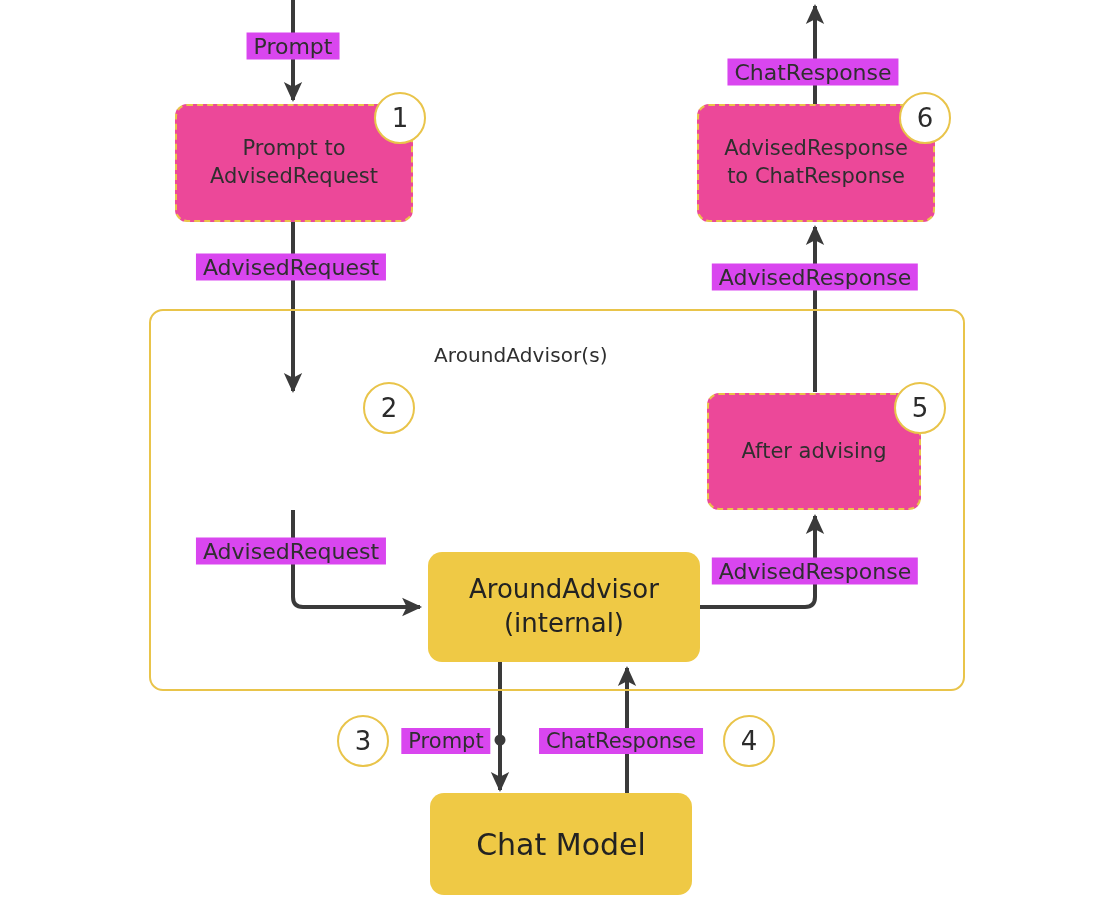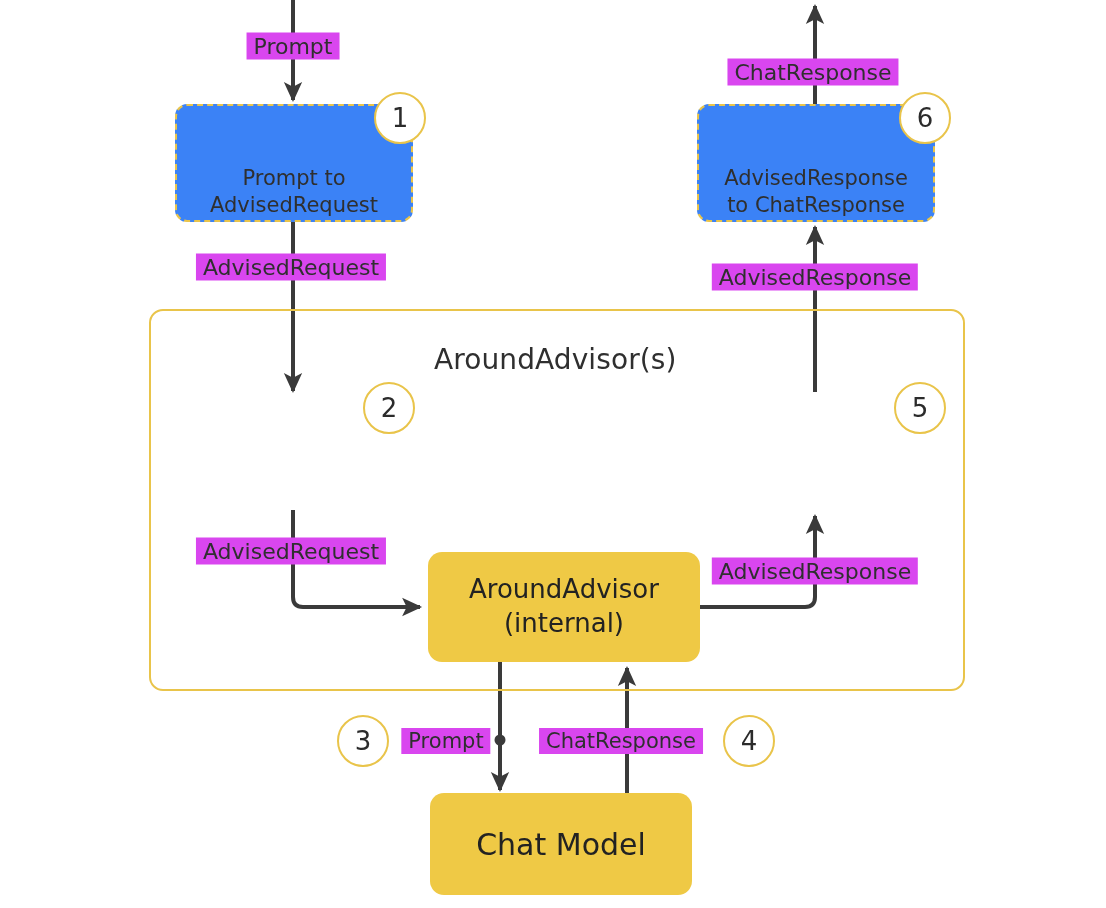--- a/index.html
+++ b/index.html
@@ -30,34 +30,34 @@
 
   
   .group-box {
     position: absolute;
     border: 2px solid #e9c44a;
     border-radius: 14px;
     background: transparent;
   }
   .group-title {
     position: absolute;
-    font-size: 28px;
+    font-size: 20px;
     color: #2f2f2f;
     white-space: nowrap;
     letter-spacing: 0.1px;
   }
 
   
   .dashed-box {
     position: absolute;
     border: 2px dashed #e9c44a;
     border-radius: 12px;
-    background: #3b82f6;
+    background: #ec4899;
     display: flex;
-    align-items: flex-end;
+    align-items: center;
     justify-content: center;
     text-align: center;
   }
   .dashed-box .box-label {
     font-size: 21px;
     line-height: 1.32;
     color: #2f2f2f;
     white-space: pre-line;
     padding: 0 6px;
   }
@@ -151,20 +151,23 @@
   <div class="step-circle" style="left:374px; top:92px;">1</div>
 
   <div class="dashed-box" style="left:697px; top:104px; width:238px; height:118px;">
     <span class="box-label">AdvisedResponse
 to ChatResponse</span>
   </div>
   <div class="step-circle" style="left:899px; top:92px;">6</div>
 
   <div class="step-circle" style="left:363px; top:382px;">2</div>
 
+  <div class="dashed-box" style="left:707px; top:393px; width:214px; height:117px;">
+    <span class="box-label">After advising</span>
+  </div>
   <div class="step-circle" style="left:894px; top:382px;">5</div>
 
   <div class="solid-node" style="left:428px; top:552px; width:272px; height:110px;">
     <span class="node-label">AroundAdvisor
 (internal)</span>
   </div>
 
   <div class="solid-node big" style="left:430px; top:793px; width:262px; height:102px;">
     <span class="node-label">Chat Model</span>
   </div>

